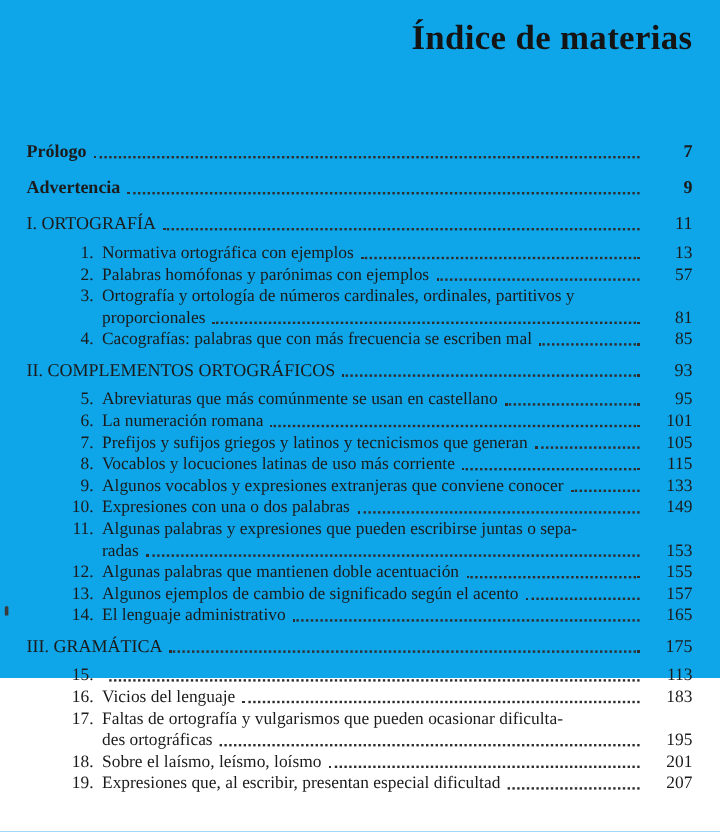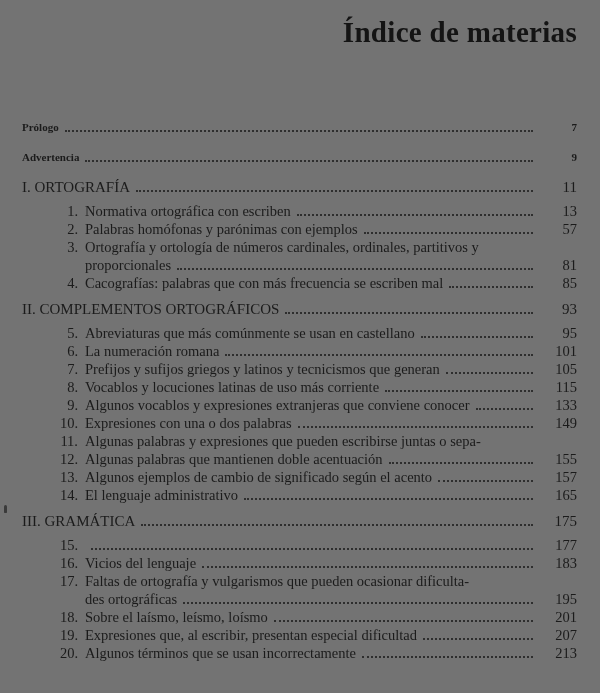--- a/index.html
+++ b/index.html
@@ -3,35 +3,35 @@
 <meta charset="utf-8">
 <style>
   html, body { margin: 0; padding: 0; }
   body {
     width: 600px; height: 693px;
     background: #ffffff;
     font-family: "Liberation Serif", "DejaVu Serif", serif;
     color: #1b1b1b;
     overflow: hidden;
   }
-  .page { position: relative; width: 600px; height: 693px; background: #737373; }
+  .page { position: relative; width: 600px; height: 565px; background: #0ea5e9; }
   .title {
     margin: 0; padding: 16px 23px 0 0;
     text-align: right;
     font-size: 29px; font-weight: bold;
     letter-spacing: 0.3px;
     color: #141414;
   }
   .toc { position: absolute; top: 118px; left: 22px; right: 23px; }
   .row {
     display: flex; align-items: flex-end;
     font-size: 14.5px; line-height: 18px;
     white-space: nowrap;
   }
-  .front { font-weight: bold; font-size: 11px; margin-bottom: 12px; }
+  .front { font-weight: bold; font-size: 15px; margin-bottom: 12px; }
   .section { font-weight: normal; font-size: 15px; margin-top: 8px; margin-bottom: 6px; }
   .num { flex: none; width: 56px; padding-right: 7px; text-align: right; }
   .cont { padding-left: 63px; justify-content: center; }
   .txt { flex: none; }
   .leader {
     flex: 1 1 auto; min-width: 0; height: 0;
     border-bottom: 2px dotted #2e2e2e;
     margin: 0 10px 4px 6px;
   }
   .pg { flex: none; width: 34px; text-align: right; }
@@ -64,21 +64,21 @@
     </div>
 
     <div class="row section">
       <span class="txt">I. ORTOGRAFÍA</span>
       <span class="leader"></span>
       <span class="pg">11</span>
     </div>
 
     <div class="row item">
       <span class="num">1.</span>
-      <span class="txt">Normativa ortográfica con escriben</span>
+      <span class="txt">Normativa ortográfica con ejemplos</span>
       <span class="leader"></span>
       <span class="pg">13</span>
     </div>
 
     <div class="row item">
       <span class="num">2.</span>
       <span class="txt">Palabras homófonas y parónimas con ejemplos</span>
       <span class="leader"></span>
       <span class="pg">57</span>
     </div>
@@ -145,20 +145,25 @@
       <span class="num">10.</span>
       <span class="txt">Expresiones con una o dos palabras</span>
       <span class="leader"></span>
       <span class="pg">149</span>
     </div>
 
     <div class="row item">
       <span class="num">11.</span>
       <span class="txt">Algunas palabras y expresiones que pueden escribirse juntas o sepa-</span>
     </div>
+    <div class="row item cont">
+      <span class="txt">radas</span>
+      <span class="leader"></span>
+      <span class="pg">153</span>
+    </div>
 
     <div class="row item">
       <span class="num">12.</span>
       <span class="txt">Algunas palabras que mantienen doble acentuación</span>
       <span class="leader"></span>
       <span class="pg">155</span>
     </div>
 
     <div class="row item">
       <span class="num">13.</span>
@@ -176,21 +181,21 @@
 
     <div class="row section">
       <span class="txt">III. GRAMÁTICA</span>
       <span class="leader"></span>
       <span class="pg">175</span>
     </div>
 
     <div class="row item">
       <span class="num">15.</span>
       <span class="leader"></span>
-      <span class="pg">177</span>
+      <span class="pg">113</span>
     </div>
 
     <div class="row item">
       <span class="num">16.</span>
       <span class="txt">Vicios del lenguaje</span>
       <span class="leader"></span>
       <span class="pg">183</span>
     </div>
 
     <div class="row item">
@@ -210,21 +215,15 @@
       <span class="pg">201</span>
     </div>
 
     <div class="row item">
       <span class="num">19.</span>
       <span class="txt">Expresiones que, al escribir, presentan especial dificultad</span>
       <span class="leader"></span>
       <span class="pg">207</span>
     </div>
 
-    <div class="row item">
-      <span class="num">20.</span>
-      <span class="txt">Algunos términos que se usan incorrectamente</span>
-      <span class="leader"></span>
-      <span class="pg">213</span>
-    </div>
 
   </div>
 </div>
 
 </body></html>

